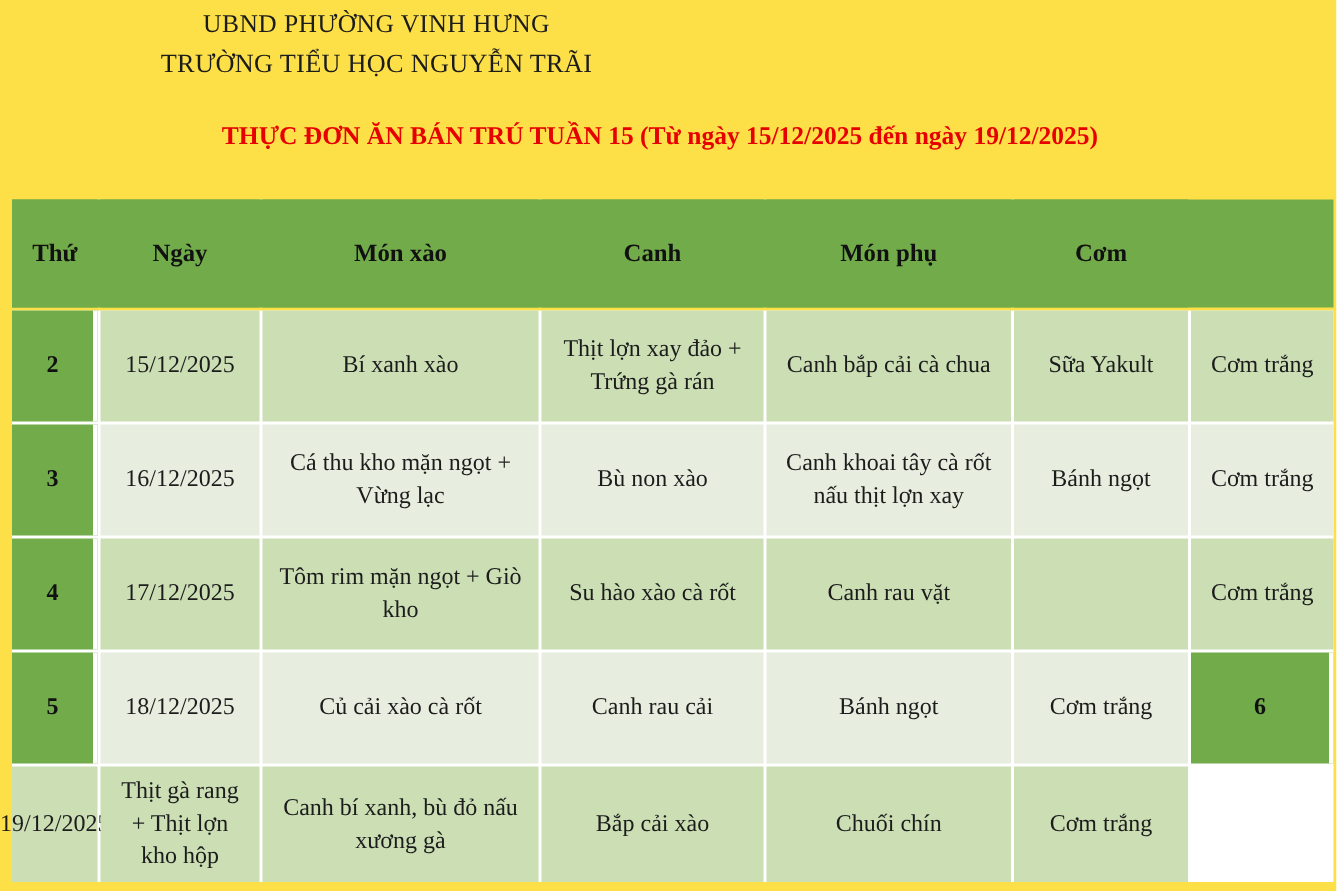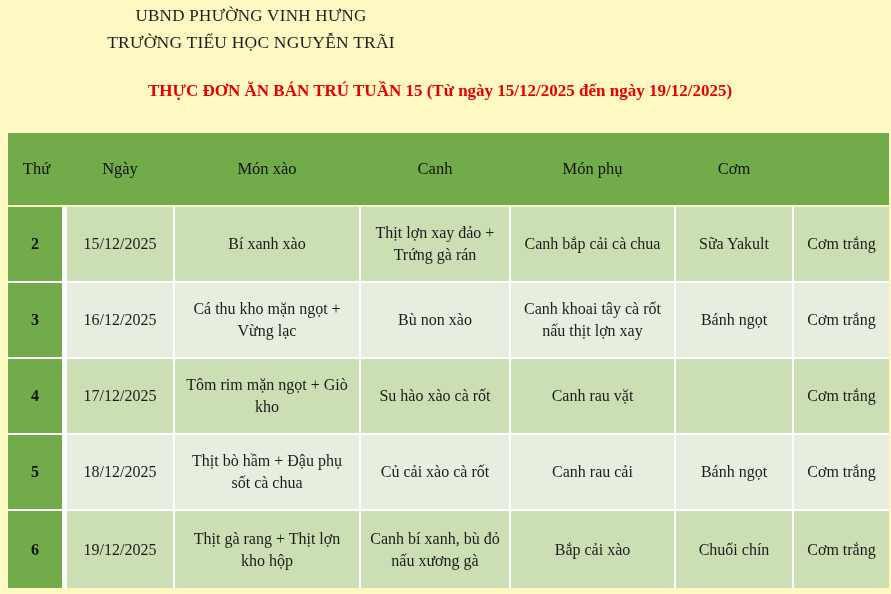--- a/index.html
+++ b/index.html
@@ -1,19 +1,19 @@
 <!DOCTYPE html>
 <html style="--green: #72ac4a; --band-a: #cbdeb4; --band-b: #e8eedf; --title-red: #e60000; --text: #1c1c1c;"><head>
 <meta charset="utf-8">
 <style>
   html,body{margin:0;padding:0;background:#fff;}
   .page{
     position:relative;
     width:891px;height:594px;
-    background:#fef9c3;
+    background:#fde047;
     font-family:"Liberation Serif","DejaVu Serif",serif;
     color:var(--text,#1c1c1c);
     overflow:hidden;
   }
   .org-header{
     position:absolute;left:31px;top:3px;width:440px;
     text-align:center;line-height:1.5;
   }
   .org-line1{font-size:17px;font-weight:normal;letter-spacing:.3px;}
   .org-line2{font-size:17.5px;font-weight:normal;letter-spacing:.2px;}
@@ -39,21 +39,21 @@
     background:#fff;
   }
   .cell{
     display:flex;align-items:center;justify-content:center;
     text-align:center;
     font-size:16px;line-height:1.35;
     padding:2px 8px;box-sizing:border-box;
   }
   .hcell{
     background:var(--green,#72ac4a);
-    font-weight:normal;font-size:16.5px;color:#111;
+    font-weight:bold;font-size:16.5px;color:#111;
   }
   .thu-cell{
     background:var(--green,#72ac4a);
     font-weight:bold;color:#111;
     border-right:3px solid #fff;
   }
   .band-a{background:var(--band-a,#cbdeb4);}
   .band-b{background:var(--band-b,#e8eedf);}
 </style>
 </head>
@@ -94,21 +94,20 @@
       <div class="cell band-b">Cơm trắng</div>
       <div class="cell thu-cell">4</div>
       <div class="cell band-a">17/12/2025</div>
       <div class="cell band-a">Tôm rim mặn ngọt + Giò kho</div>
       <div class="cell band-a">Su hào xào cà rốt</div>
       <div class="cell band-a">Canh rau vặt</div>
       <div class="cell band-a"></div>
       <div class="cell band-a">Cơm trắng</div>
       <div class="cell thu-cell">5</div>
       <div class="cell band-b">18/12/2025</div>
-      <div class="cell band-b">Thịt bò hầm + Đậu phụ sốt cà chua</div>
       <div class="cell band-b">Củ cải xào cà rốt</div>
       <div class="cell band-b">Canh rau cải</div>
       <div class="cell band-b">Bánh ngọt</div>
       <div class="cell band-b">Cơm trắng</div>
       <div class="cell thu-cell">6</div>
       <div class="cell band-a">19/12/2025</div>
       <div class="cell band-a">Thịt gà rang + Thịt lợn kho hộp</div>
       <div class="cell band-a">Canh bí xanh, bù đỏ nấu xương gà</div>
       <div class="cell band-a">Bắp cải xào</div>
       <div class="cell band-a">Chuối chín</div>

